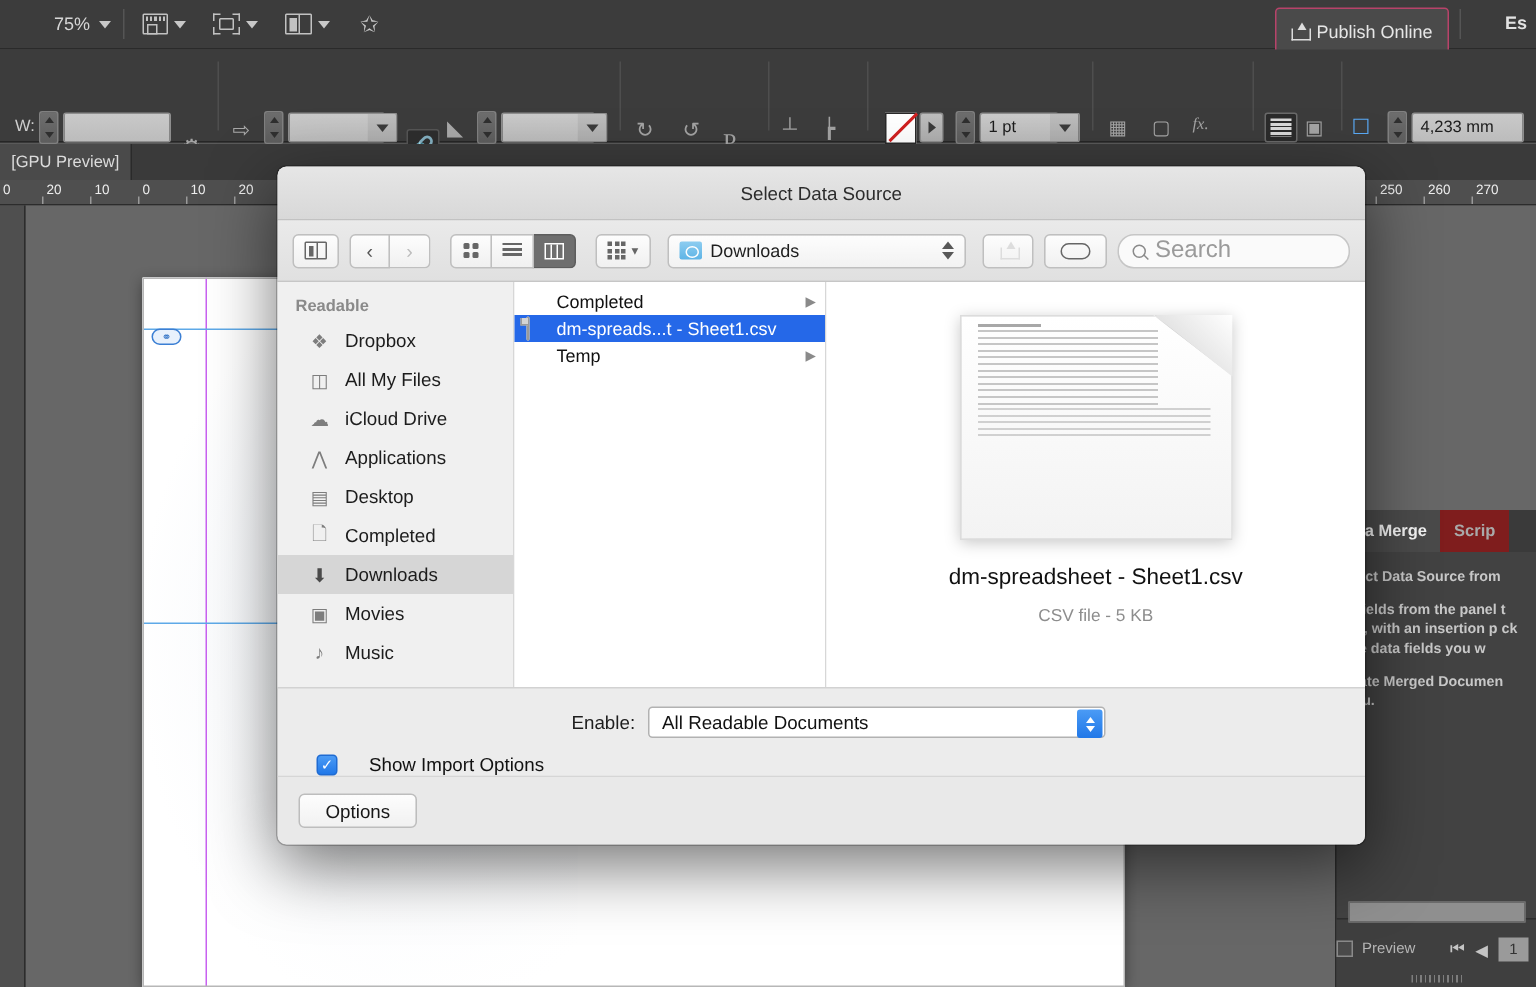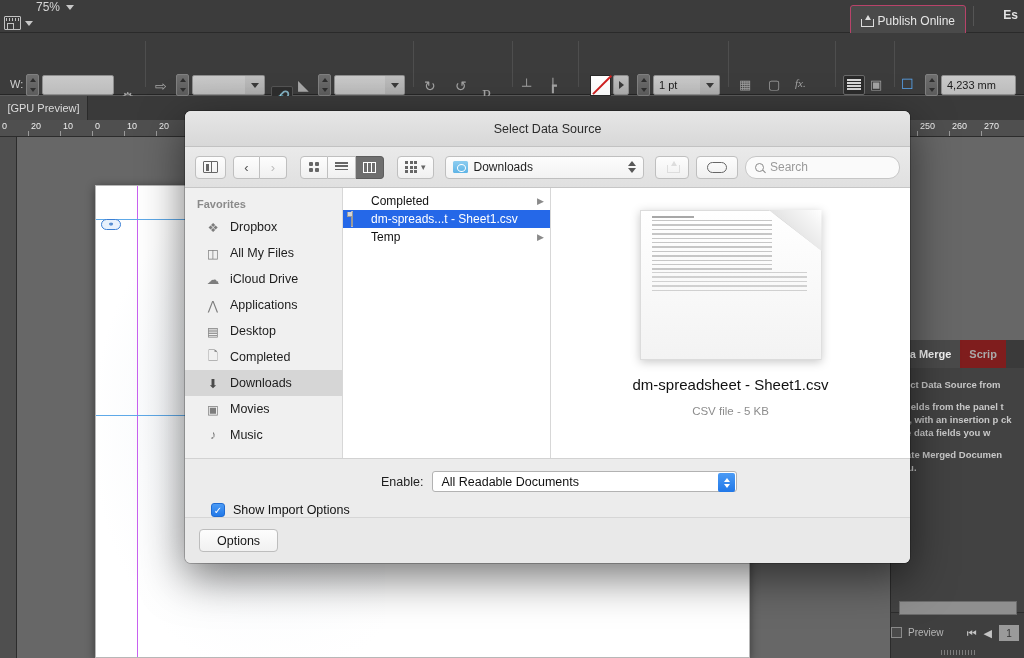--- a/index.html
+++ b/index.html
@@ -9,21 +9,21 @@
     font-family: "Liberation Sans", sans-serif;
     background: #5a5a5a;
   }
   #root { position: relative; width: 1024px; height: 658px; }
 
   
   .app-topbar {
     position: absolute; left: 0; top: 0; width: 1024px; height: 33px;
     background: #3c3c3c;
     border-bottom: 1px solid #2a2a2a;
-    display: flex;  flex-direction: column;
+    display: flex; align-items: center;
   }
   .tb-sep { width: 1px; height: 20px; background: #555; margin: 0 8px; }
   .zoom-combo {
     display: flex; align-items: center; gap: 6px;
     color: #d6d6d6; font-size: 12px; margin-left: 36px;
   }
   .caret-dn {
     width: 0; height: 0; border-left: 4px solid transparent;
     border-right: 4px solid transparent; border-top: 5px solid #c8c8c8;
   }
@@ -338,21 +338,21 @@
     position:absolute; right:7px; top:4px; display:flex; flex-direction:column; gap:2px;
   }
   .updown i { width:0;height:0;border-left:4px solid transparent;border-right:4px solid transparent; }
   .updown i:first-child { border-bottom:5px solid #585858; }
   .updown i:last-child { border-top:5px solid #585858; }
 
   .searchbox {
     width:155px; height:23px;
     background:#fafafa; border:1px solid #c6c6c6; border-radius:11px;
     display:flex; align-items:center; gap:6px; padding:0 9px;
-    color:#9a9a9a; font-size:12px;
+    color:#9a9a9a; font-size:16px;
   }
   .mag {
     width:9px;height:9px;border:1.4px solid #8a8a8a;border-radius:50%;
     position:relative; flex:none;
   }
   .mag::after { content:""; position:absolute; right:-3px; bottom:-2px; width:4px;height:1.4px;background:#8a8a8a;transform:rotate(45deg); }
 
   .dlg-body { flex:1; display:flex; background:#fff; min-height:0; }
   .sidebar {
     width:158px; background:#f0f0f0; border-right:1px solid #d7d7d7;
@@ -457,21 +457,21 @@
   .sel-arrows i { width:0;height:0;border-left:3.5px solid transparent;border-right:3.5px solid transparent; }
   .sel-arrows i:first-child { border-bottom:4px solid #fff; }
   .sel-arrows i:last-child { border-top:4px solid #fff; }
 
   .imp-row { display:flex; align-items:center; gap:8px; padding:11px 0 0 26px; }
   .cb-on {
     width:14px;height:14px;border-radius:3px;
     background:linear-gradient(#4b9bf5,#2178e8); border:1px solid #1f6bd2;
     color:#fff; font-size:10px; display:flex; align-items:center; justify-content:center;
   }
-  .imp-lab { font-size:12.5px; color:#111; }
+  .imp-lab { font-size:12.5px; color:#111;margin-left:13px; }
 
   .dlg-foot {
     height:46px; background:#e9e9e9; border-top:1px solid #d6d6d6;
     display:flex; align-items:center; padding:0 14px;
   }
   .btn {
     height:23px; padding:0 17px; border-radius:4px;
     background:linear-gradient(#fdfdfd,#f1f1f1);
     border:1px solid #bdbdbd; font-size:12.5px; color:#161616;
     display:flex; align-items:center; justify-content:center;
@@ -795,21 +795,21 @@
       </div>
       <div class="searchbox">
         <span class="mag"></span>
         <span>Search</span>
       </div>
     </div>
 
     <div class="dlg-body">
 
       <div class="sidebar">
-        <div class="sb-head">Favorites</div>
+        <div class="sb-head">Readable</div>
 
         <div class="sb-item">
           <span class="sb-ic">❖</span>
           <span>Dropbox</span>
         </div>
         <div class="sb-item">
           <span class="sb-ic">◫</span>
           <span>All My Files</span>
         </div>
         <div class="sb-item">

